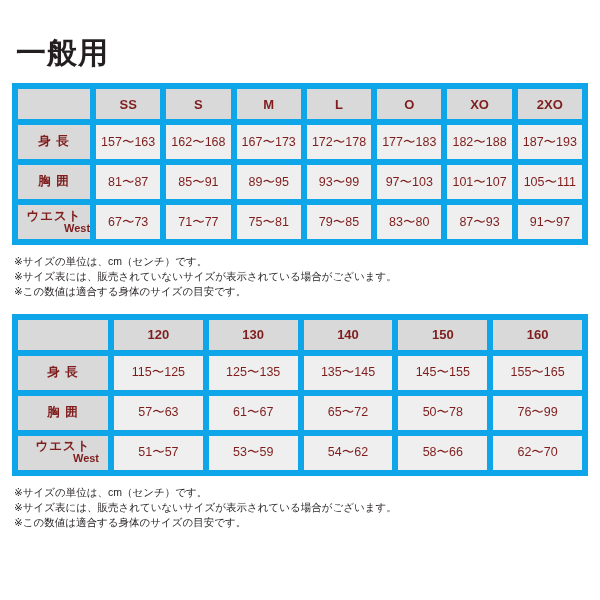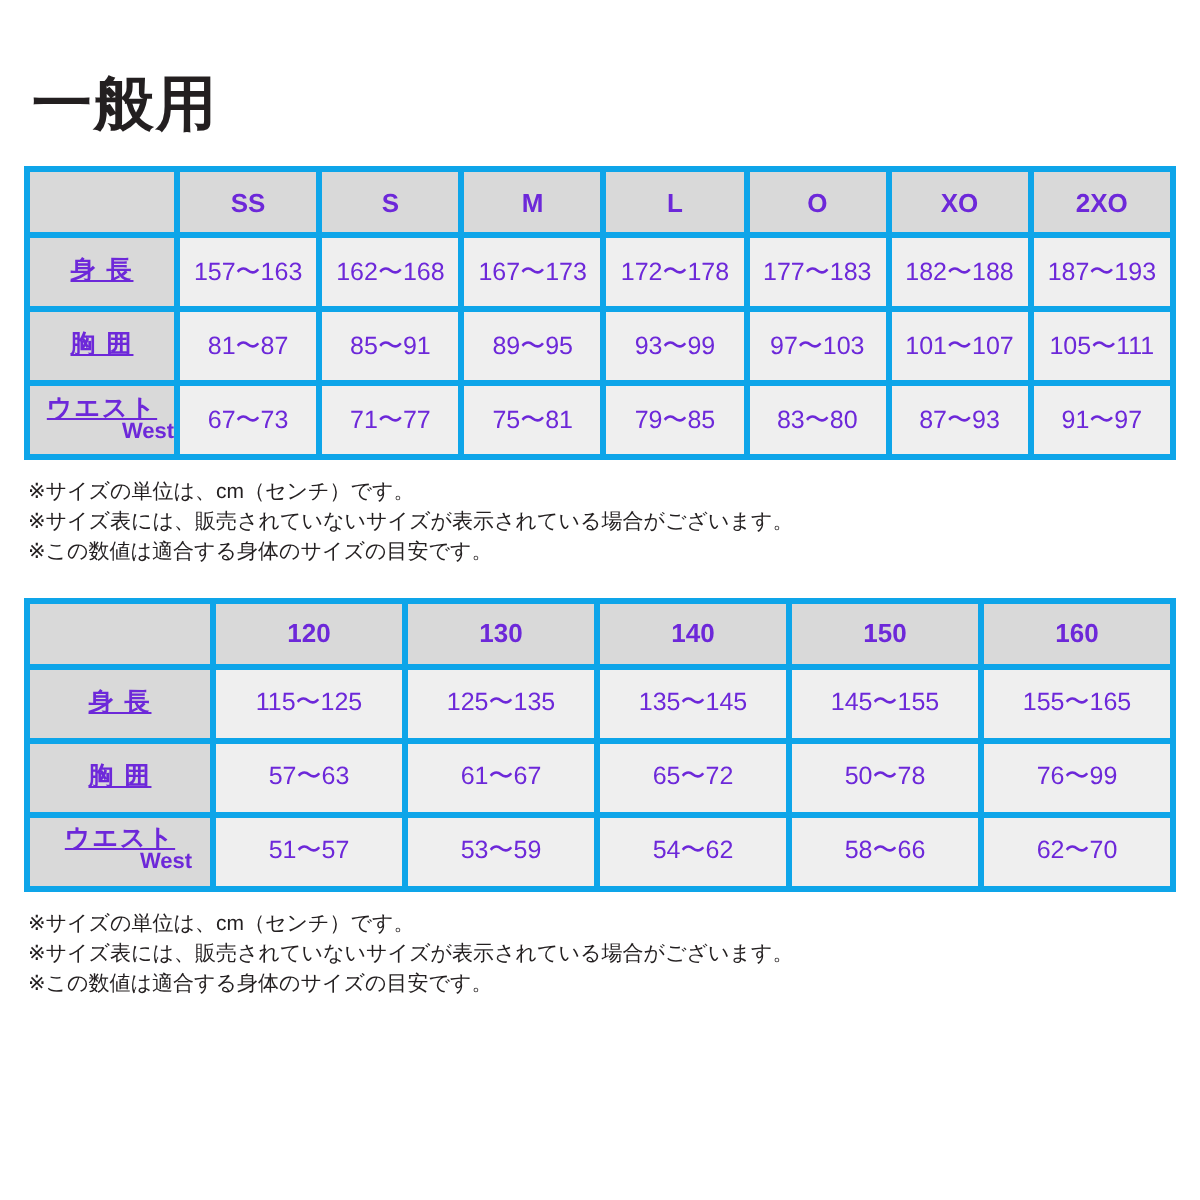--- a/index.html
+++ b/index.html
@@ -39,26 +39,26 @@
   }
   table.size-table {
     border-collapse: collapse;
     width: 576px;
     margin-top: 14px;
     margin-left: 4px;
     table-layout: fixed;
   }
   table.size-table td,
   table.size-table th {
-    border: 3px solid #0ea5e9;
+    border: 6px solid #0ea5e9;
     text-align: center;
     vertical-align: middle;
     font-size: 12.5px;
     font-weight: bold;
-    color: #6d28d9;
+    color: #7f1d1d;
     padding: 0;
     height: 34px;
   }
   table.size-table thead th {
     background: #d9d9d9;
     height: 30px;
     font-size: 13px;
   }
   table.size-table thead th.corner {
     background: #d9d9d9;
@@ -77,21 +77,20 @@
   .rowhead .sub {
     display: block;
     font-size: 11px;
     letter-spacing: 0;
     line-height: 1.05;
     padding-left: 46px;
   }
   .rowhead .main {
     display: block;
     line-height: 1.05;
-    text-decoration: underline;
   }
   .notes {
     margin: 9px 0 0 6px;
     font-size: 10.5px;
     line-height: 1.45;
     color: #231f20;
   }
   .notes div {
     white-space: nowrap;
   }

